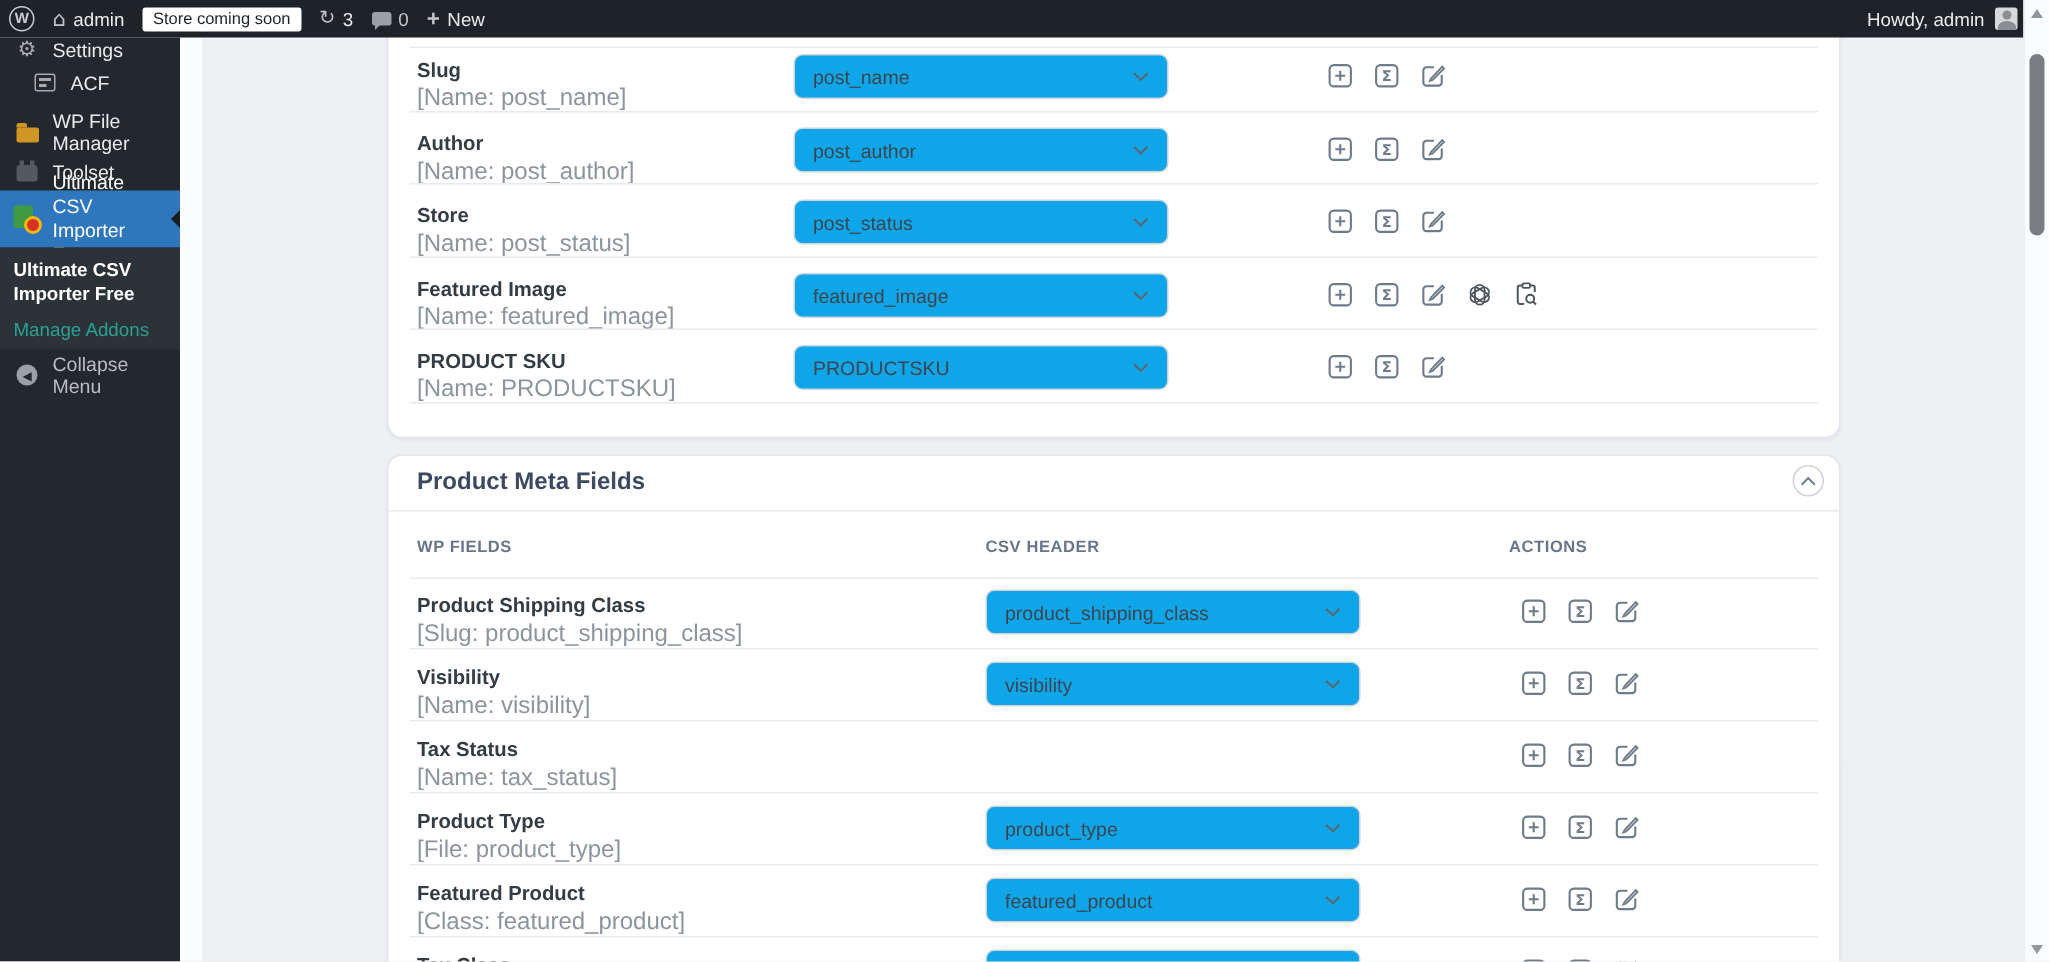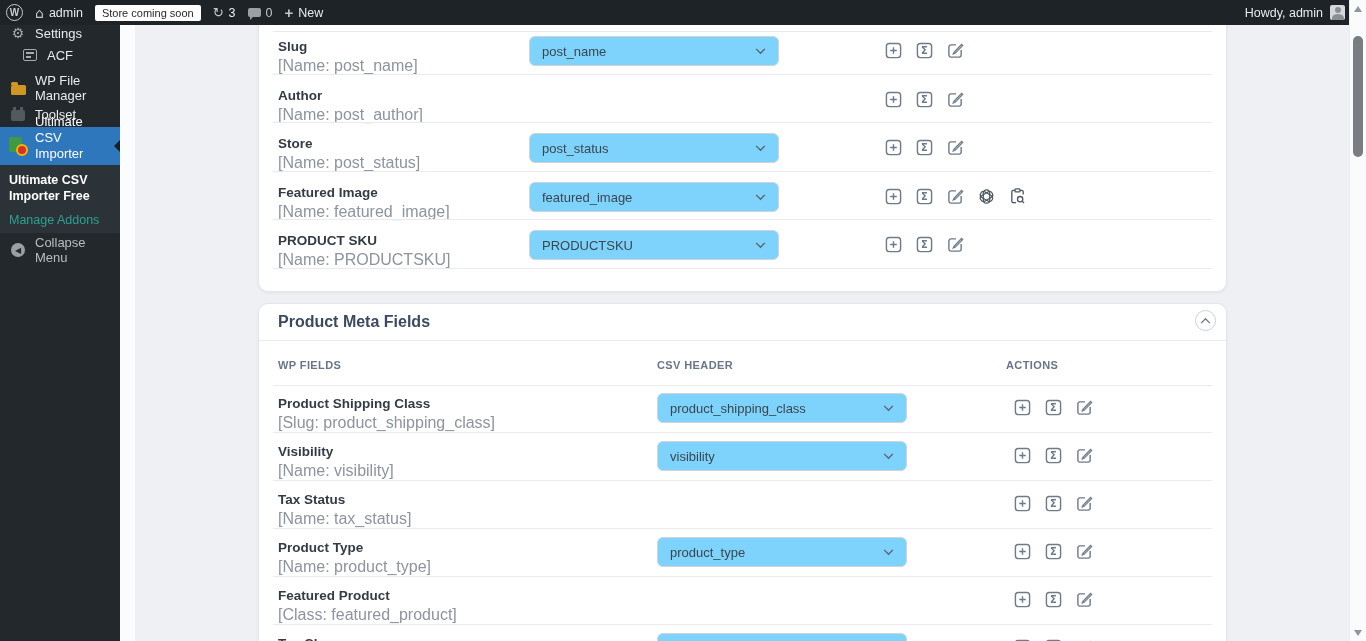--- a/index.html
+++ b/index.html
@@ -65,21 +65,21 @@
   #card1 { top:-32px; height:324px; }
   #card2 { top:303px; height:372px; }
 
   .dv { position:absolute; left:14px; right:14px; height:1px; background:#e8eaee; }
   .dv-full { left:0; right:0; }
 
   .frow { position:absolute; left:0; width:100%; height:49px; }
   .flbl { position:absolute; left:19px; top:12px; font-size:13.5px; font-weight:700; color:#333b45; }
   .fsub { position:absolute; left:19px; top:30px; font-size:16px; color:#8d949e; }
   .sel { position:absolute; top:9px; width:250px; height:30px; border:1px solid #cfd4da; border-radius:6px;
-    background:#7dd3fc; display:flex; align-items:center; padding:0 12px; cursor:pointer; }
+    background:#0ea5e9; display:flex; align-items:center; padding:0 12px; cursor:pointer; }
   #card1 .sel { left:270px; }
   #card2 .sel { left:398px; }
   .selv { font-size:13px; color:#3c4650; flex:1; }
   .chev { width:11px; height:7px; flex:0 0 11px; }
   .acts { position:absolute; top:15px; display:flex; gap:14px; }
   #card1 .acts { left:626px; }
   #card2 .acts { left:755px; }
   .aic { width:17px; height:17px; cursor:pointer; }
   .aic svg { width:17px; height:17px; display:block; }
 
@@ -126,20 +126,26 @@
             <path d="M7.5 10.8L15.4 2.6l1.2 1.2-8 8.2-2 .7z" fill="none" stroke="#6e7b8a" stroke-width="1.3"></path>
           </svg>
         </span>
     </div>
   </div>
 
   <div class="dv" style="top:105px"></div>
   <div class="frow" style="top:107px">
     <div class="flbl">Author</div>
     <div class="fsub">[Name: post_author]</div>
+    <div class="sel">
+      <span class="selv">post_author</span>
+      <svg class="chev" viewBox="0 0 12 8">
+          <path d="M1 1l5 5 5-5" fill="none" stroke="#5c6570" stroke-width="1.6"></path>
+        </svg>
+    </div>
     <div class="acts">
       <span class="aic">
           <svg viewBox="0 0 18 18">
             <rect x="1.5" y="1.5" width="15" height="15" rx="3" fill="none" stroke="#6e7b8a" stroke-width="1.5"></rect>
             <path d="M9 5.5v7M5.5 9h7" stroke="#6e7b8a" stroke-width="1.5"></path>
           </svg>
         </span>
       <span class="aic">
           <svg viewBox="0 0 18 18">
             <rect x="1.5" y="1.5" width="15" height="15" rx="3" fill="none" stroke="#6e7b8a" stroke-width="1.5"></rect>
@@ -369,21 +375,21 @@
             <path d="M9.5 3H4.2A2.2 2.2 0 0 0 2 5.2v8.6A2.2 2.2 0 0 0 4.2 16h8.6a2.2 2.2 0 0 0 2.2-2.2V8.5" fill="none" stroke="#6e7b8a" stroke-width="1.5"></path>
             <path d="M7.5 10.8L15.4 2.6l1.2 1.2-8 8.2-2 .7z" fill="none" stroke="#6e7b8a" stroke-width="1.3"></path>
           </svg>
         </span>
     </div>
   </div>
 
   <div class="dv" style="top:224px"></div>
   <div class="frow" style="top:224px">
     <div class="flbl">Product Type</div>
-    <div class="fsub">[Name: product_type]</div>
+    <div class="fsub">[File: product_type]</div>
     <div class="sel">
       <span class="selv">product_type</span>
       <svg class="chev" viewBox="0 0 12 8">
           <path d="M1 1l5 5 5-5" fill="none" stroke="#5c6570" stroke-width="1.6"></path>
         </svg>
     </div>
     <div class="acts">
       <span class="aic">
           <svg viewBox="0 0 18 18">
             <rect x="1.5" y="1.5" width="15" height="15" rx="3" fill="none" stroke="#6e7b8a" stroke-width="1.5"></rect>
@@ -402,20 +408,26 @@
             <path d="M7.5 10.8L15.4 2.6l1.2 1.2-8 8.2-2 .7z" fill="none" stroke="#6e7b8a" stroke-width="1.3"></path>
           </svg>
         </span>
     </div>
   </div>
 
   <div class="dv" style="top:272px"></div>
   <div class="frow" style="top:272px">
     <div class="flbl">Featured Product</div>
     <div class="fsub">[Class: featured_product]</div>
+    <div class="sel">
+      <span class="selv">featured_product</span>
+      <svg class="chev" viewBox="0 0 12 8">
+          <path d="M1 1l5 5 5-5" fill="none" stroke="#5c6570" stroke-width="1.6"></path>
+        </svg>
+    </div>
     <div class="acts">
       <span class="aic">
           <svg viewBox="0 0 18 18">
             <rect x="1.5" y="1.5" width="15" height="15" rx="3" fill="none" stroke="#6e7b8a" stroke-width="1.5"></rect>
             <path d="M9 5.5v7M5.5 9h7" stroke="#6e7b8a" stroke-width="1.5"></path>
           </svg>
         </span>
       <span class="aic">
           <svg viewBox="0 0 18 18">
             <rect x="1.5" y="1.5" width="15" height="15" rx="3" fill="none" stroke="#6e7b8a" stroke-width="1.5"></rect>

